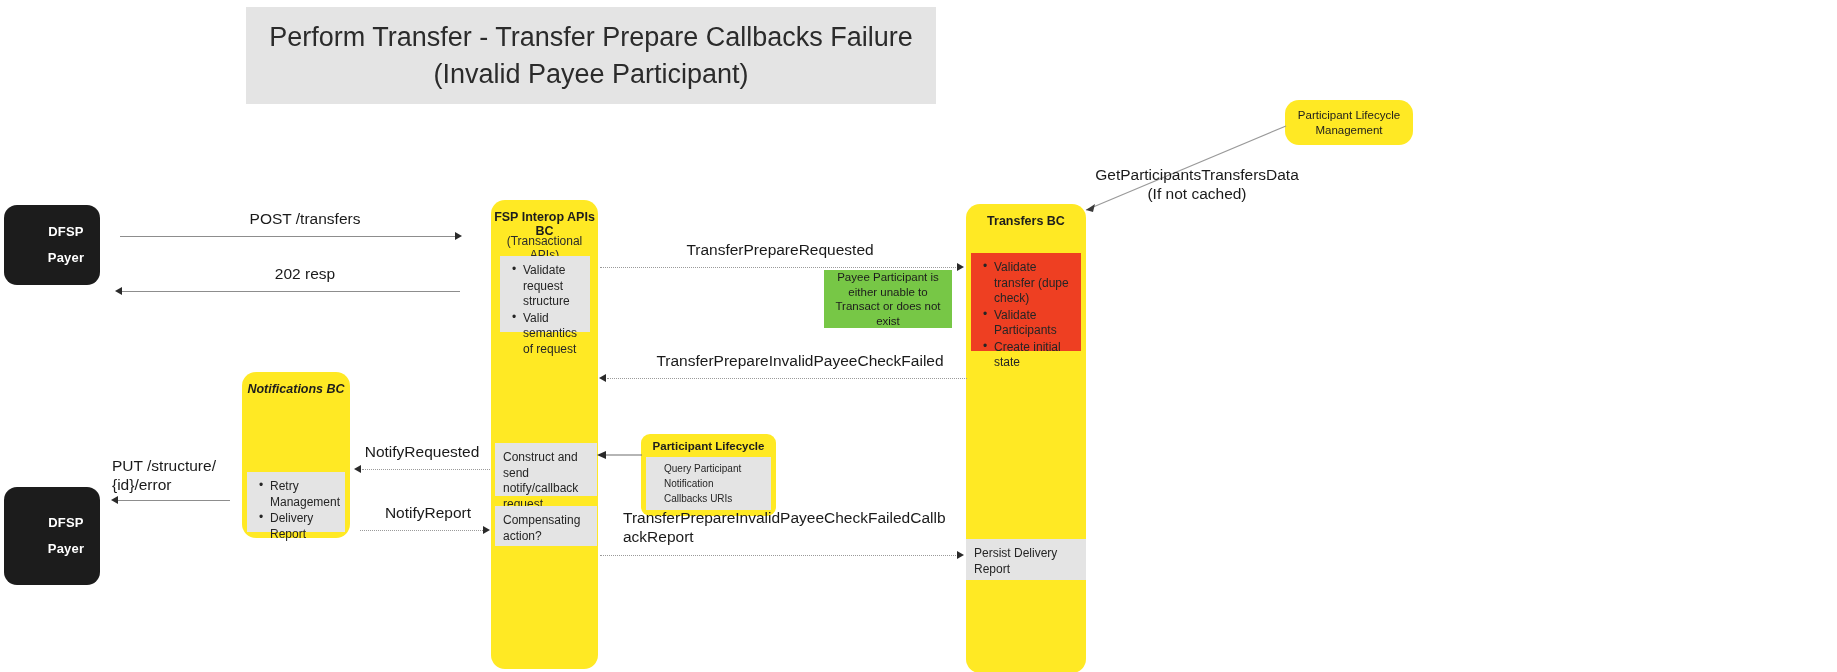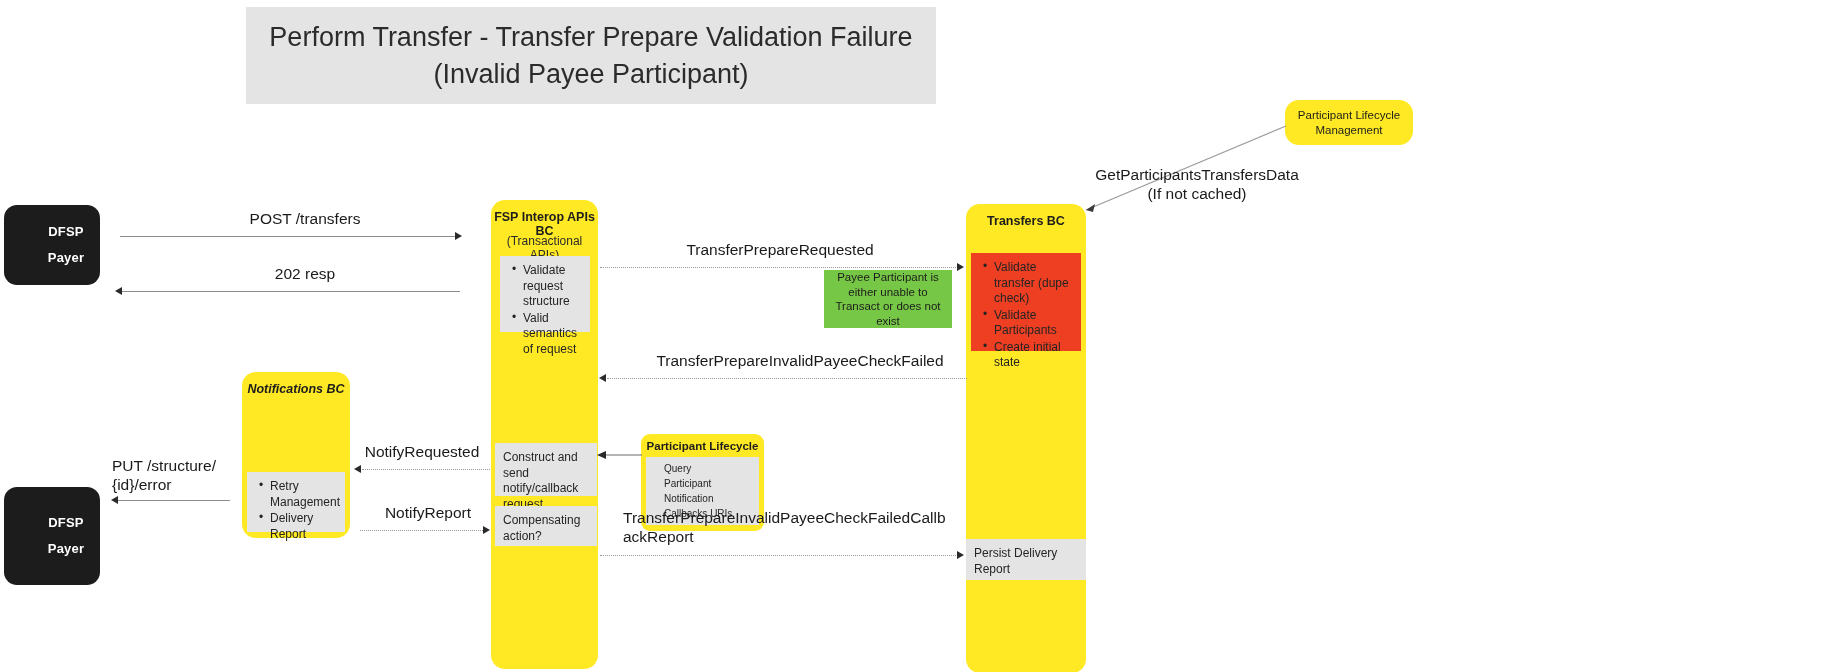--- a/index.html
+++ b/index.html
@@ -154,21 +154,21 @@
   
   .diag-line { position: absolute; overflow: visible; }
 </style>
 </head>
 <body>
 
 <div id="canvas">
 
   <div class="abs" id="title-banner">
     <div class="title-text">
-      <div>Perform Transfer - Transfer Prepare Validation Failure</div>
+      <div>Perform Transfer - Transfer Prepare Callbacks Failure</div>
       <div>(Invalid Payee Participant)</div>
     </div>
   </div>
 
   <div class="abs actor-box" style="left:4px; top:205px; width:96px; height:80px;">
     <div class="ln">DFSP</div>
     <div class="ln">Payer</div>
   </div>
 
   <div class="abs actor-box" style="left:4px; top:487px; width:96px; height:98px;">
@@ -226,21 +226,21 @@
     <polygon points="6,92 15,86 13,94" fill="#3a3a3a"></polygon>
   </svg>
 
   <div class="abs msg-label" style="left:1082px; top:165px; width:230px; text-align:center;">GetParticipantsTransfersData
 (If not cached)</div>
 
   <div class="abs panel green" style="left:824px; top:270px; width:128px; height:58px; display:flex; align-items:center; justify-content:center;">
     <div style="font-size:11.5px; line-height:14.5px; color:#1c1c1c;">Payee Participant is either unable to Transact or does not exist</div>
   </div>
 
-  <div class="abs note-box" style="left:641px; top:434px; width:123px;">
+  <div class="abs note-box" style="left:641px; top:434px; width:135px;">
     <div class="note-title">Participant Lifecycle</div>
     <div class="note-body">Query Participant Notification Callbacks URIs</div>
   </div>
 
   <svg class="abs" style="left:596px; top:448px; width:48px; height:14px;">
     <line x1="46" y1="7" x2="8" y2="7" stroke="#6d6d6d" stroke-width="1.2"></line>
     <polygon points="1,7 10,3 10,11" fill="#2a2a2a"></polygon>
   </svg>
 
   <div class="abs msg-label" style="left:120px; top:209px; width:370px; text-align:center;">POST /transfers</div>

